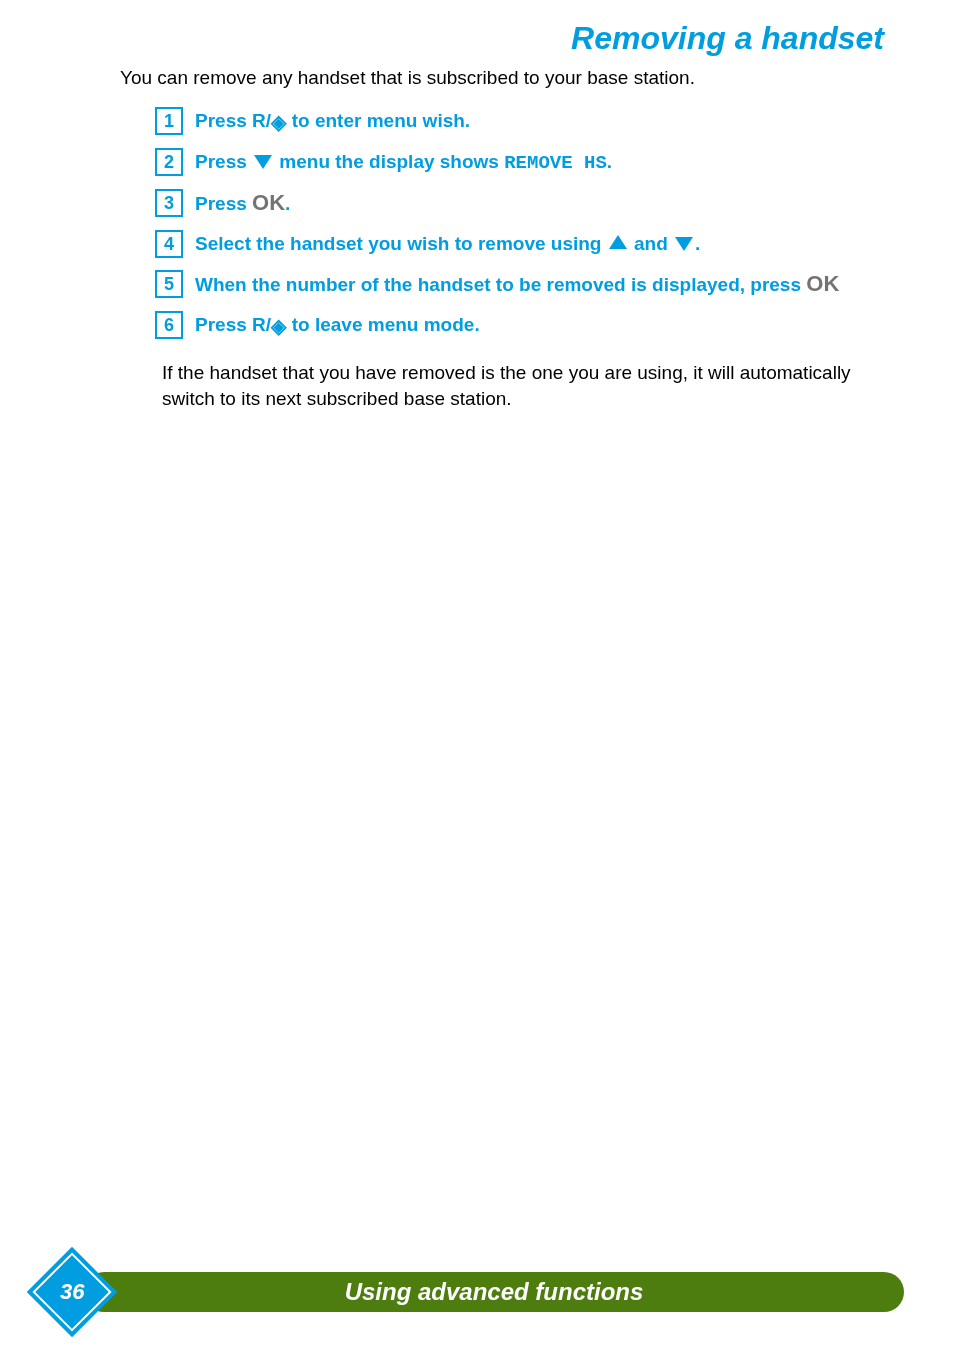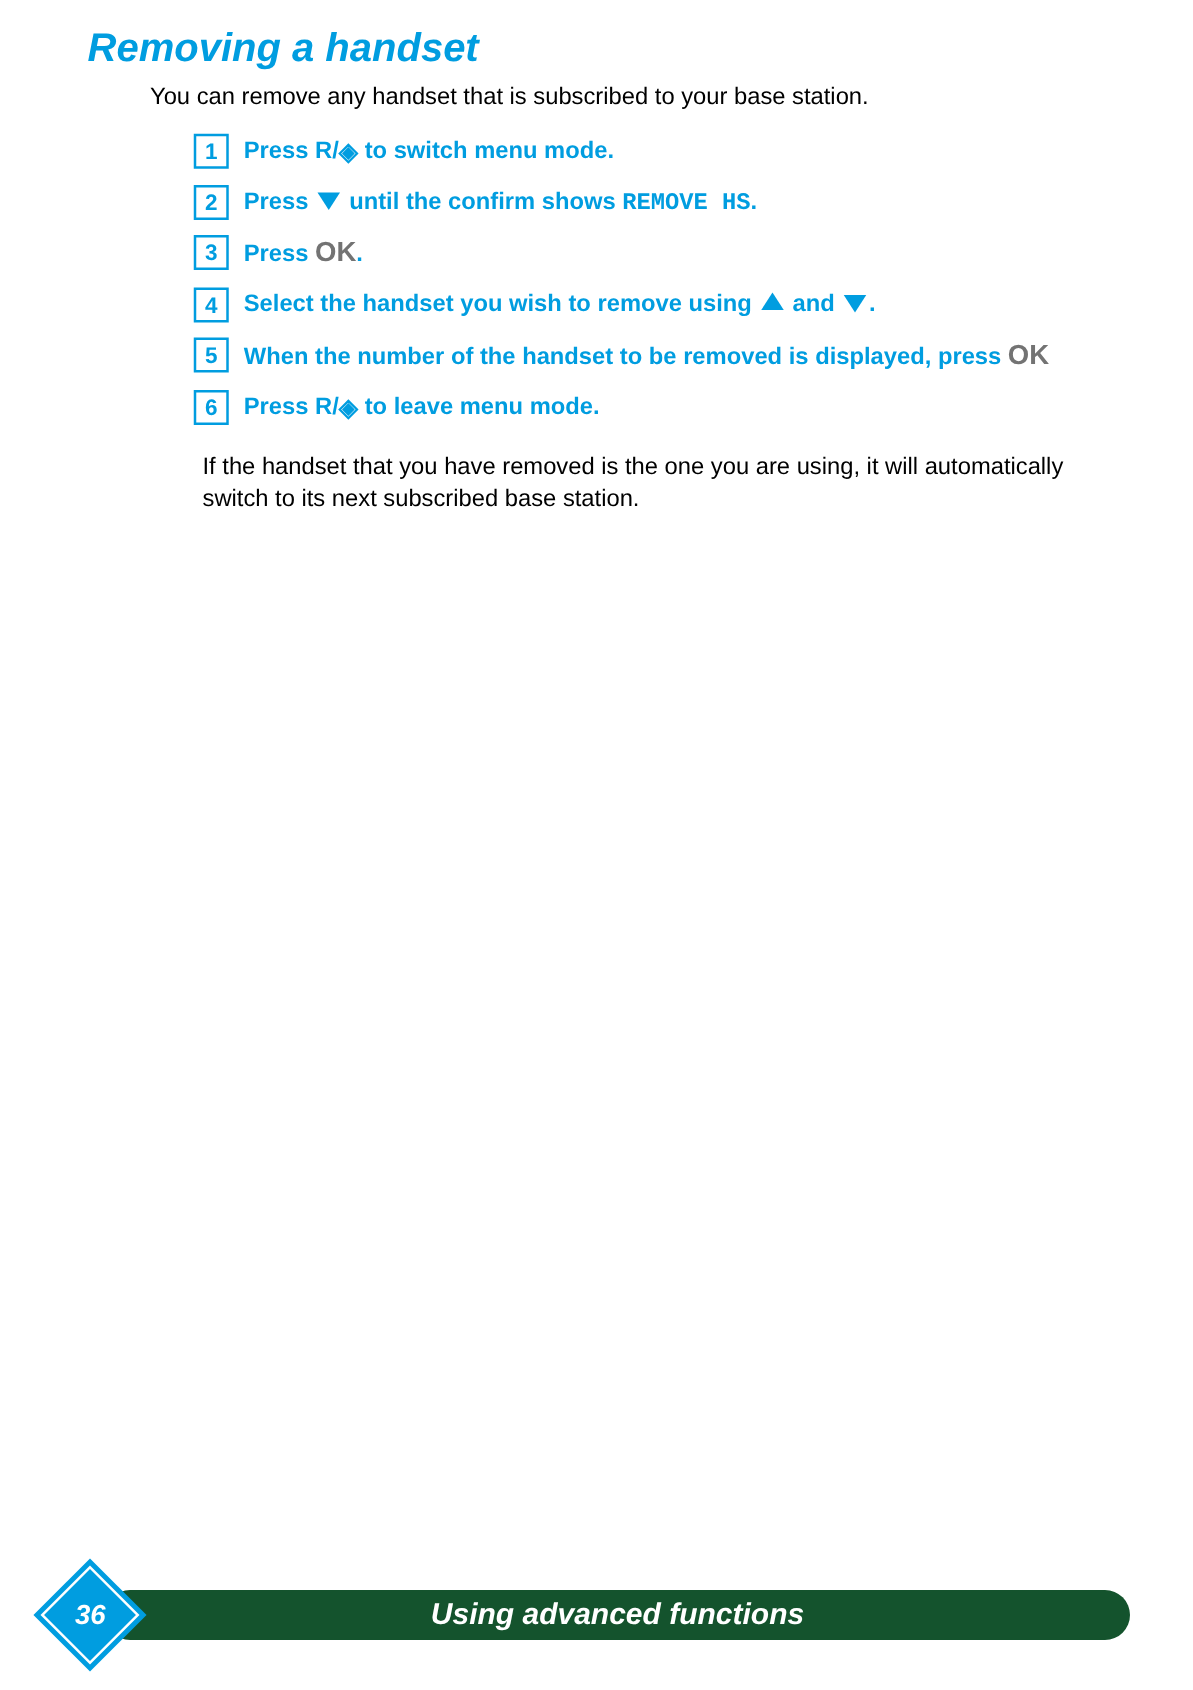--- a/index.html
+++ b/index.html
@@ -10,20 +10,21 @@
       font-family: Arial, Helvetica, sans-serif;
       position: relative;
       padding: 20px 70px 0 70px;
     }
     .main-title {
       color: #009de0;
       font-size: 32px;
       font-weight: bold;
       font-style: italic;
       margin-bottom: 10px;
+      text-align: right;
     }
     .intro-text {
       color: #000;
       font-size: 19px;
       margin-left: 50px;
       margin-bottom: 18px;
     }
     .steps {
       margin-left: 85px;
     }
@@ -128,21 +129,21 @@
     }
     .footer-badge-num {
       transform: rotate(-45deg);
       color: #fff;
       font-style: italic;
       font-weight: bold;
       font-size: 22px;
     }
     .footer-bar {
       height: 40px;
-      background: #14532d;
+      background: #4d7c0f;
       border-radius: 20px;
       flex: 1;
       margin-left: -20px;
       margin-right: 50px;
       display: flex;
       align-items: center;
       justify-content: center;
       z-index: 1;
     }
     .footer-bar-text {
@@ -157,28 +158,28 @@
 
 <h1 class="main-title">Removing a handset</h1>
 
 <p class="intro-text">You can remove any handset that is subscribed to your base station.</p>
 
 <div class="steps">
 
   <div class="step">
     <div class="step-num">1</div>
     <div class="step-text">
-      <span>Press </span><span class="r-icon">R/</span><span class="diamond">◈</span><span> to switch menu mode.</span>
+      <span>Press </span><span class="r-icon">R/</span><span class="diamond">◈</span><span> to enter menu wish.</span>
     </div>
   </div>
 
   <div class="step">
     <div class="step-num">2</div>
     <div class="step-text">
-      <span>Press </span><span class="triangle-down"></span><span> until the confirm shows </span><span class="mono">REMOVE HS</span><span>.</span>
+      <span>Press </span><span class="triangle-down"></span><span> menu the display shows </span><span class="mono">REMOVE HS</span><span>.</span>
     </div>
   </div>
 
   <div class="step">
     <div class="step-num">3</div>
     <div class="step-text">
       <span>Press </span><span class="ok">OK</span><span>.</span>
     </div>
   </div>
 

